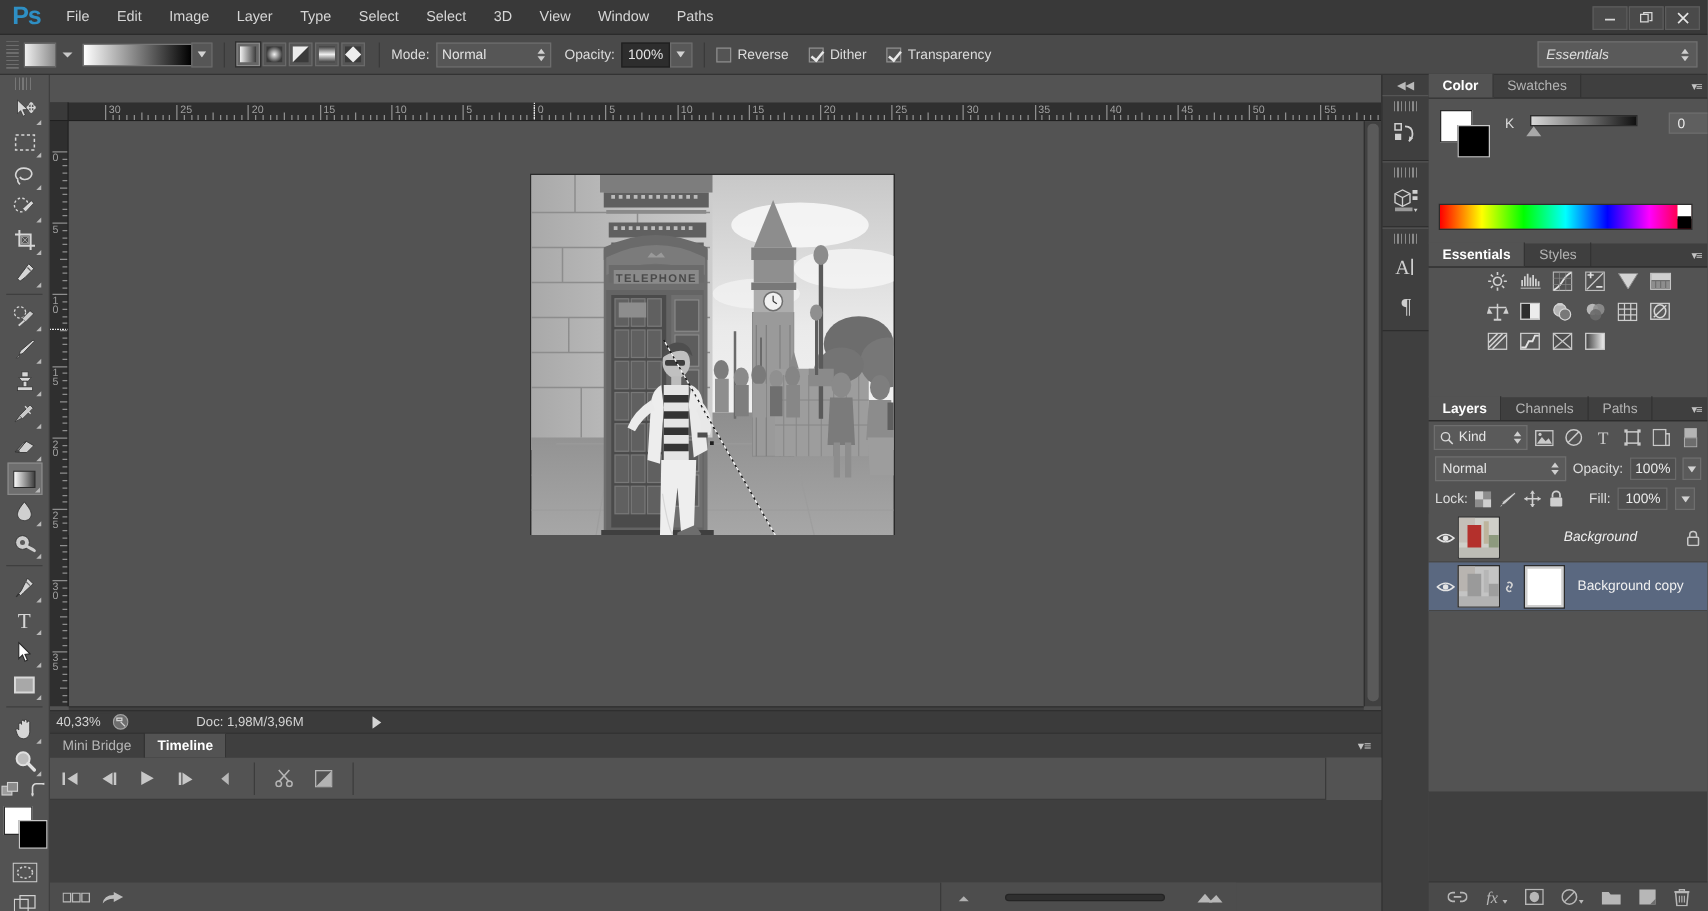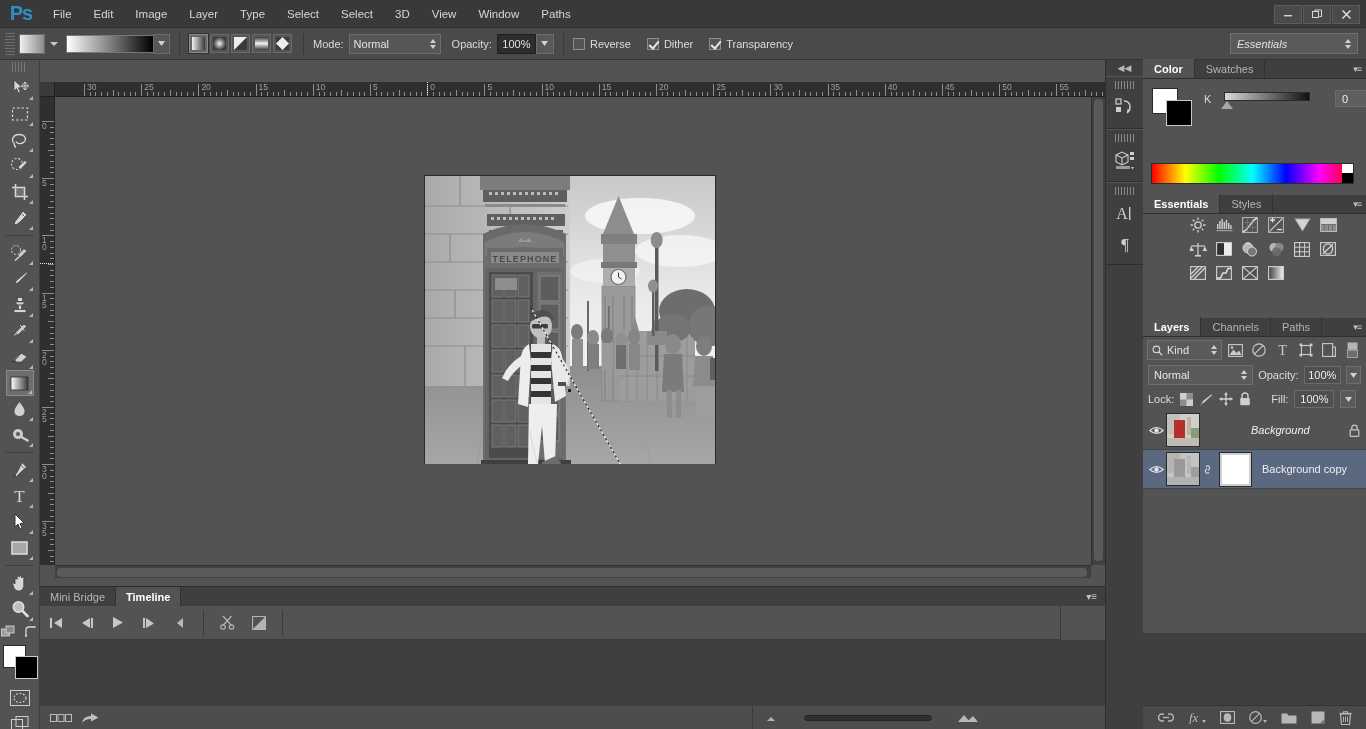--- a/index.html
+++ b/index.html
@@ -70,21 +70,21 @@
 
   
   .rulerH{position:absolute;left:40px;top:82px;width:1065px;height:15px;background:#2f2f2f;border-bottom:1px solid #202020;overflow:hidden;}
   .rulerV{position:absolute;left:40px;top:97px;width:15px;height:468px;background:#2f2f2f;border-right:1px solid #202020;overflow:hidden;}
   .rcorner{position:absolute;left:40px;top:82px;width:15px;height:15px;background:#3a3a3a;border-right:1px solid #202020;border-bottom:1px solid #202020;z-index:5;}
   .rtick{position:absolute;bottom:0;width:1px;background:#8e8e8e;}
   .rlbl{position:absolute;top:0px;font-size:8.5px;color:#9f9f9f;padding-left:3px;}
   .rlblV{position:absolute;left:2px;font-size:8.5px;color:#9f9f9f;width:9px;line-height:7px;text-align:left;}
   .rtickV{position:absolute;right:0;height:1px;background:#8e8e8e;}
 
-  .canvasarea{position:absolute;left:55px;top:97px;width:1050px;height:331px;background:#535353;overflow:hidden;margin-top:36px;}
+  .canvasarea{position:absolute;left:55px;top:97px;width:1050px;height:331px;background:#535353;overflow:hidden;}
   .photo{position:absolute;left:369px;top:42px;width:292px;height:390px;border:1px solid #2b2b2b;overflow:hidden;}
   .scroll-h{position:absolute;left:55px;top:565px;width:1036px;height:13px;background:#404040;border-top:1px solid #2f2f2f;}
   .scroll-v{position:absolute;left:1091px;top:97px;width:14px;height:468px;background:#404040;border-left:1px solid #2f2f2f;}
   .statusbar{position:absolute;left:40px;top:568px;width:1065px;height:18px;background:#3b3b3b;display:flex;align-items:center;border-top:1px solid #2f2f2f;}
   .zoomfield{width:48px;height:14px;background:#3b3b3b;color:#d4d4d4;font-size:10.5px;display:flex;align-items:center;padding-left:5px;}
   .docinfo{font-size:10.5px;color:#d4d4d4;}
 
   
   .bottompanel{position:absolute;left:40px;top:586px;width:1065px;height:143px;background:#3f3f3f;border-top:1px solid #2c2c2c;}
   .bp-tabs{height:19px;background:#3f3f3f;display:flex;align-items:flex-end;position:relative;}
@@ -1029,20 +1029,35 @@
     </div>
   </div>
 
   <div class="scroll-h">
       <div style="position: absolute; left: 2px; top: 2px; width: 1030px; height: 9px; background: rgb(90, 90, 90); border-radius: 4px;"></div>
     </div>
   <div class="scroll-v">
       <div style="position: absolute; left: 2px; top: 2px; width: 9px; height: 462px; background: rgb(90, 90, 90); border-radius: 4px;"></div>
     </div>
 
+  <div class="statusbar">
+    <div class="zoomfield">40,33%</div>
+    <span style="margin:0 6px 0 2px;">
+      <svg width="13" height="13" viewBox="0 0 13 13">
+          <circle cx="6.5" cy="6.5" r="5.8" fill="#6d6d6d" stroke="#a2a2a2" stroke-width="0.9"></circle>
+          <path d="M3.5 3.5 h4 v2 h-4 Z M6.5 6.5 L10 10" stroke="#d4d4d4" stroke-width="1" fill="none"></path>
+        </svg>
+    </span>
+    <div class="docinfo" style="width:182px;text-align:center;">Doc: 1,98M/3,96M</div>
+    <span style="margin-left:6px;">
+      <svg width="9" height="10" viewBox="0 0 9 10">
+          <path d="M1 0 L8 5 L1 10 Z" fill="#d4d4d4"></path>
+        </svg>
+    </span>
+  </div>
 
   <div class="icondock">
     <div class="dock-collapse">◀◀</div>
     <div class="dockgroup">
       <div class="dock-grip"></div>
       <div class="dockbtn">
         <svg width="20" height="18" viewBox="0 0 20 18">
             <rect x="1" y="1" width="5" height="5" fill="none" stroke="#cfcfcf" stroke-width="1.2"></rect>
             <rect x="1" y="9" width="5" height="5" fill="#cfcfcf"></rect>
             <path d="M9 3 q6 0 6 6 q0 4 -3 6" fill="none" stroke="#cfcfcf" stroke-width="1.4"></path>

